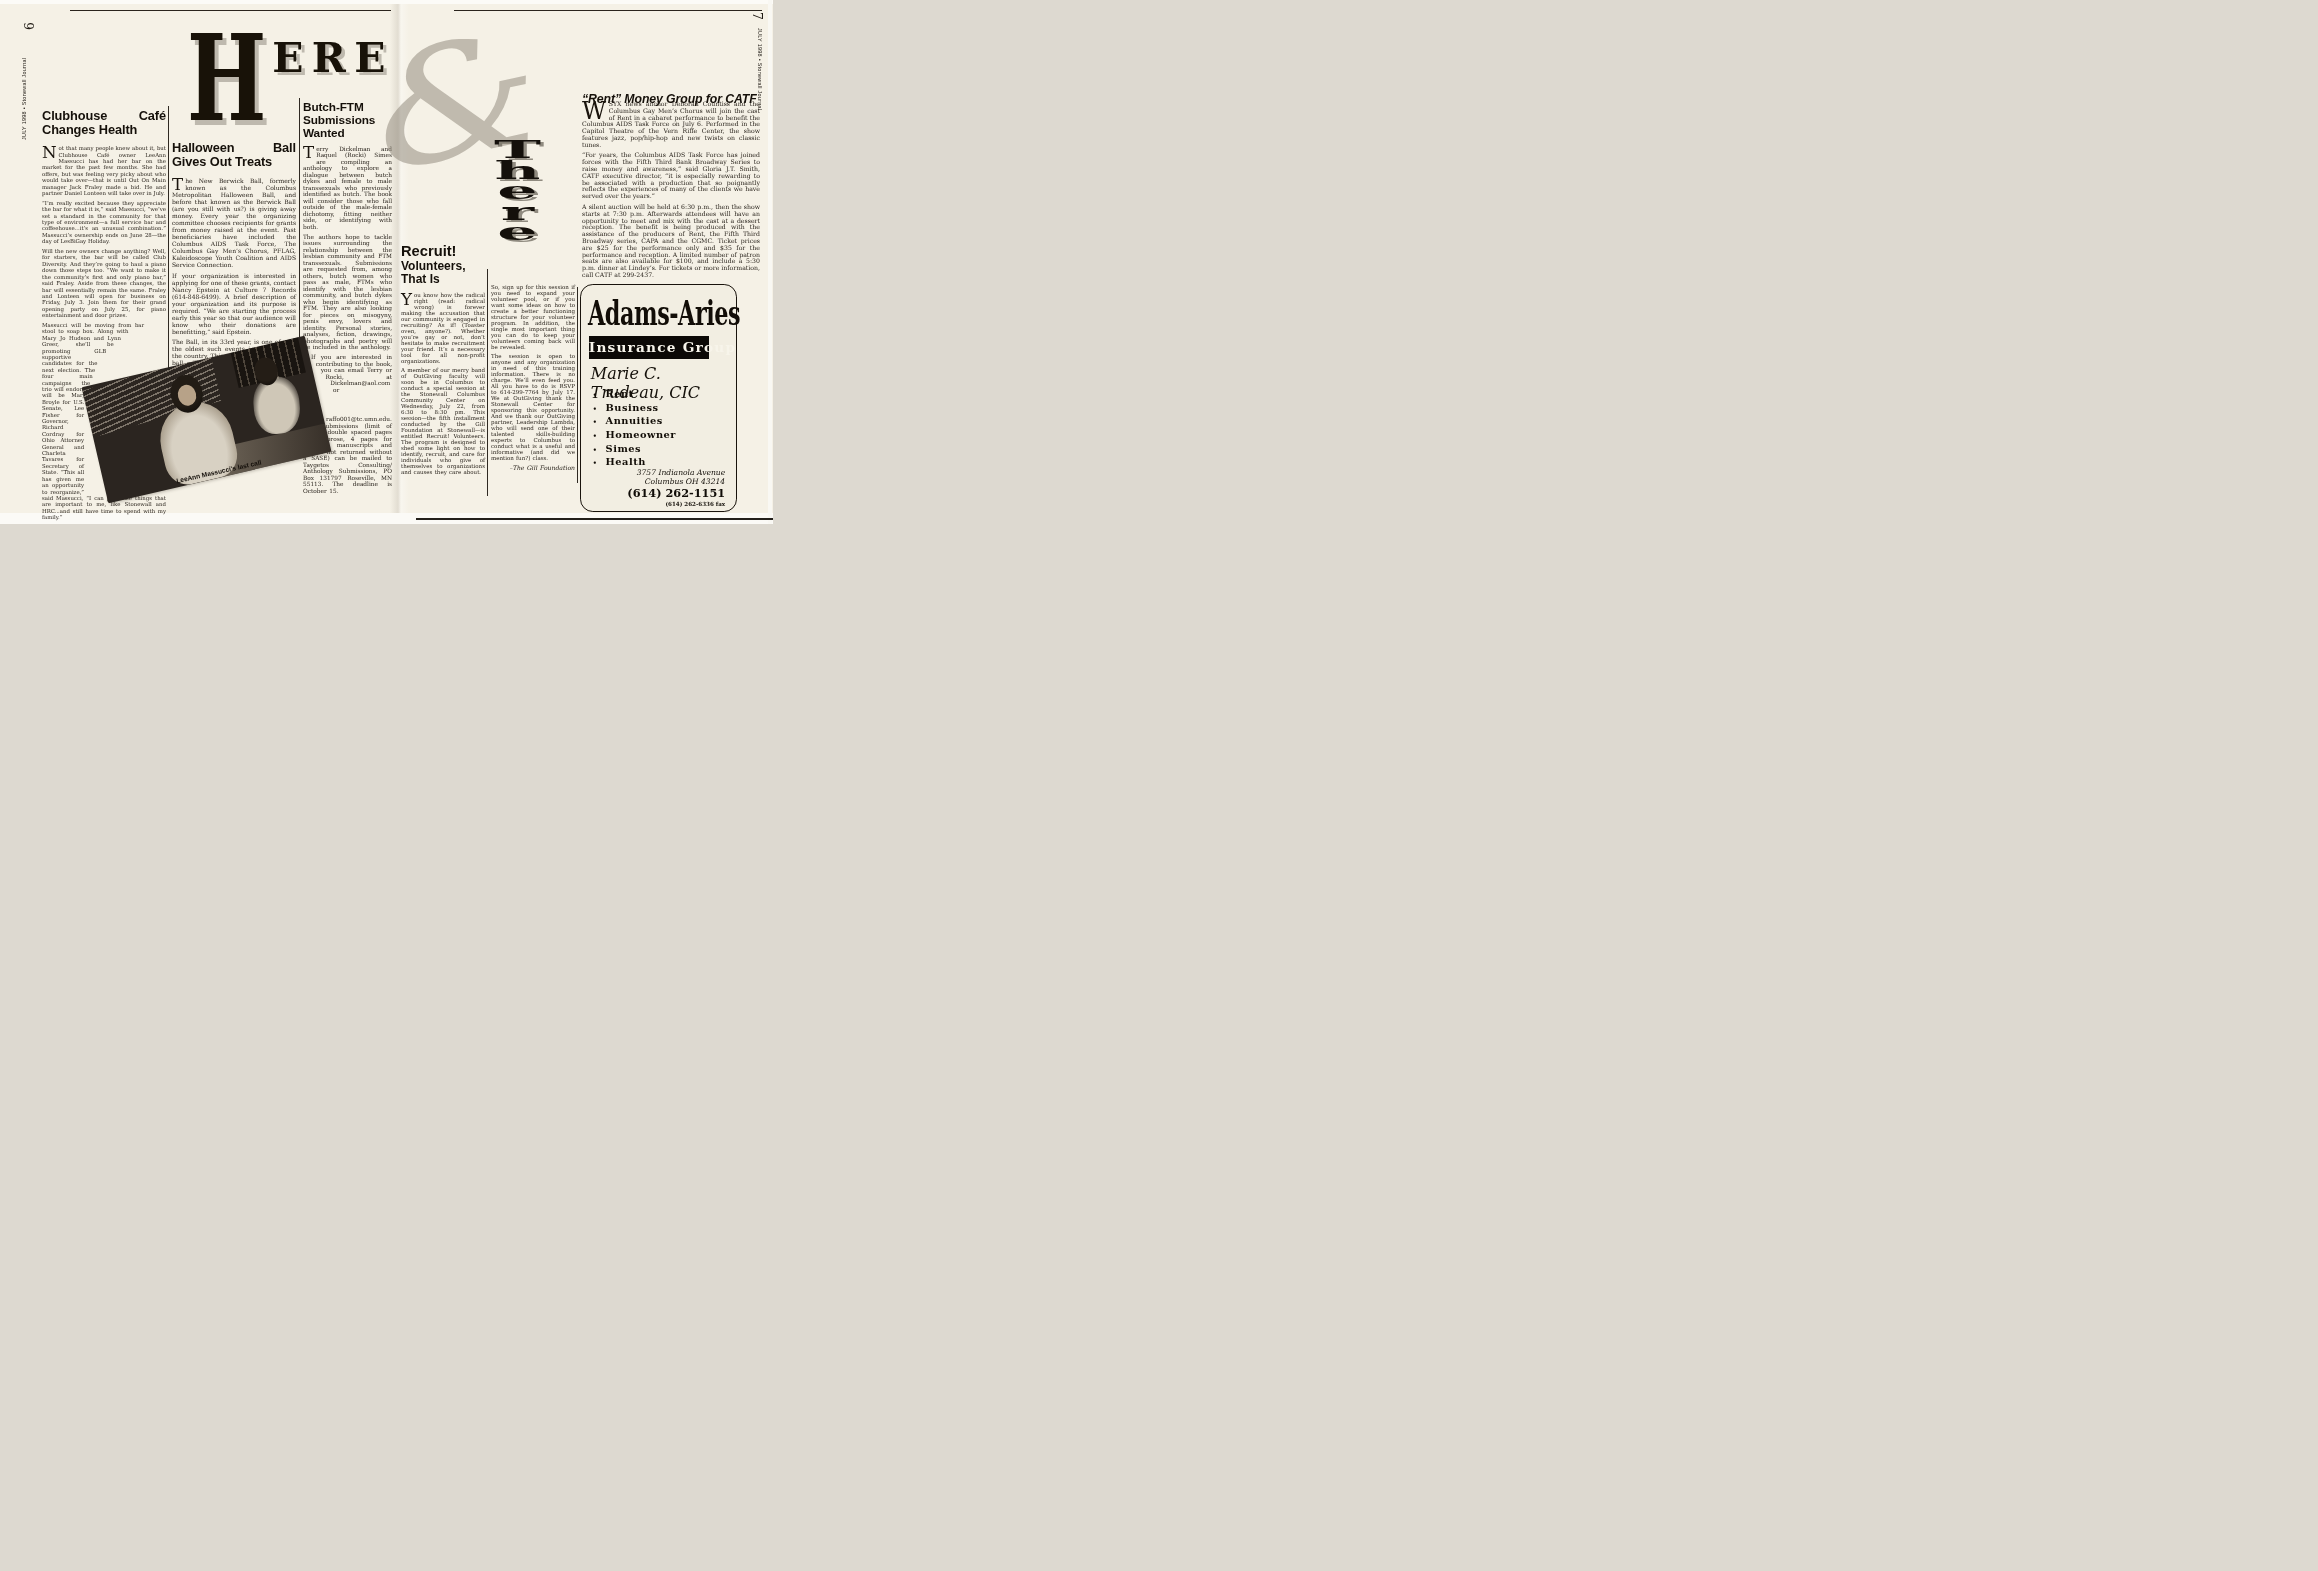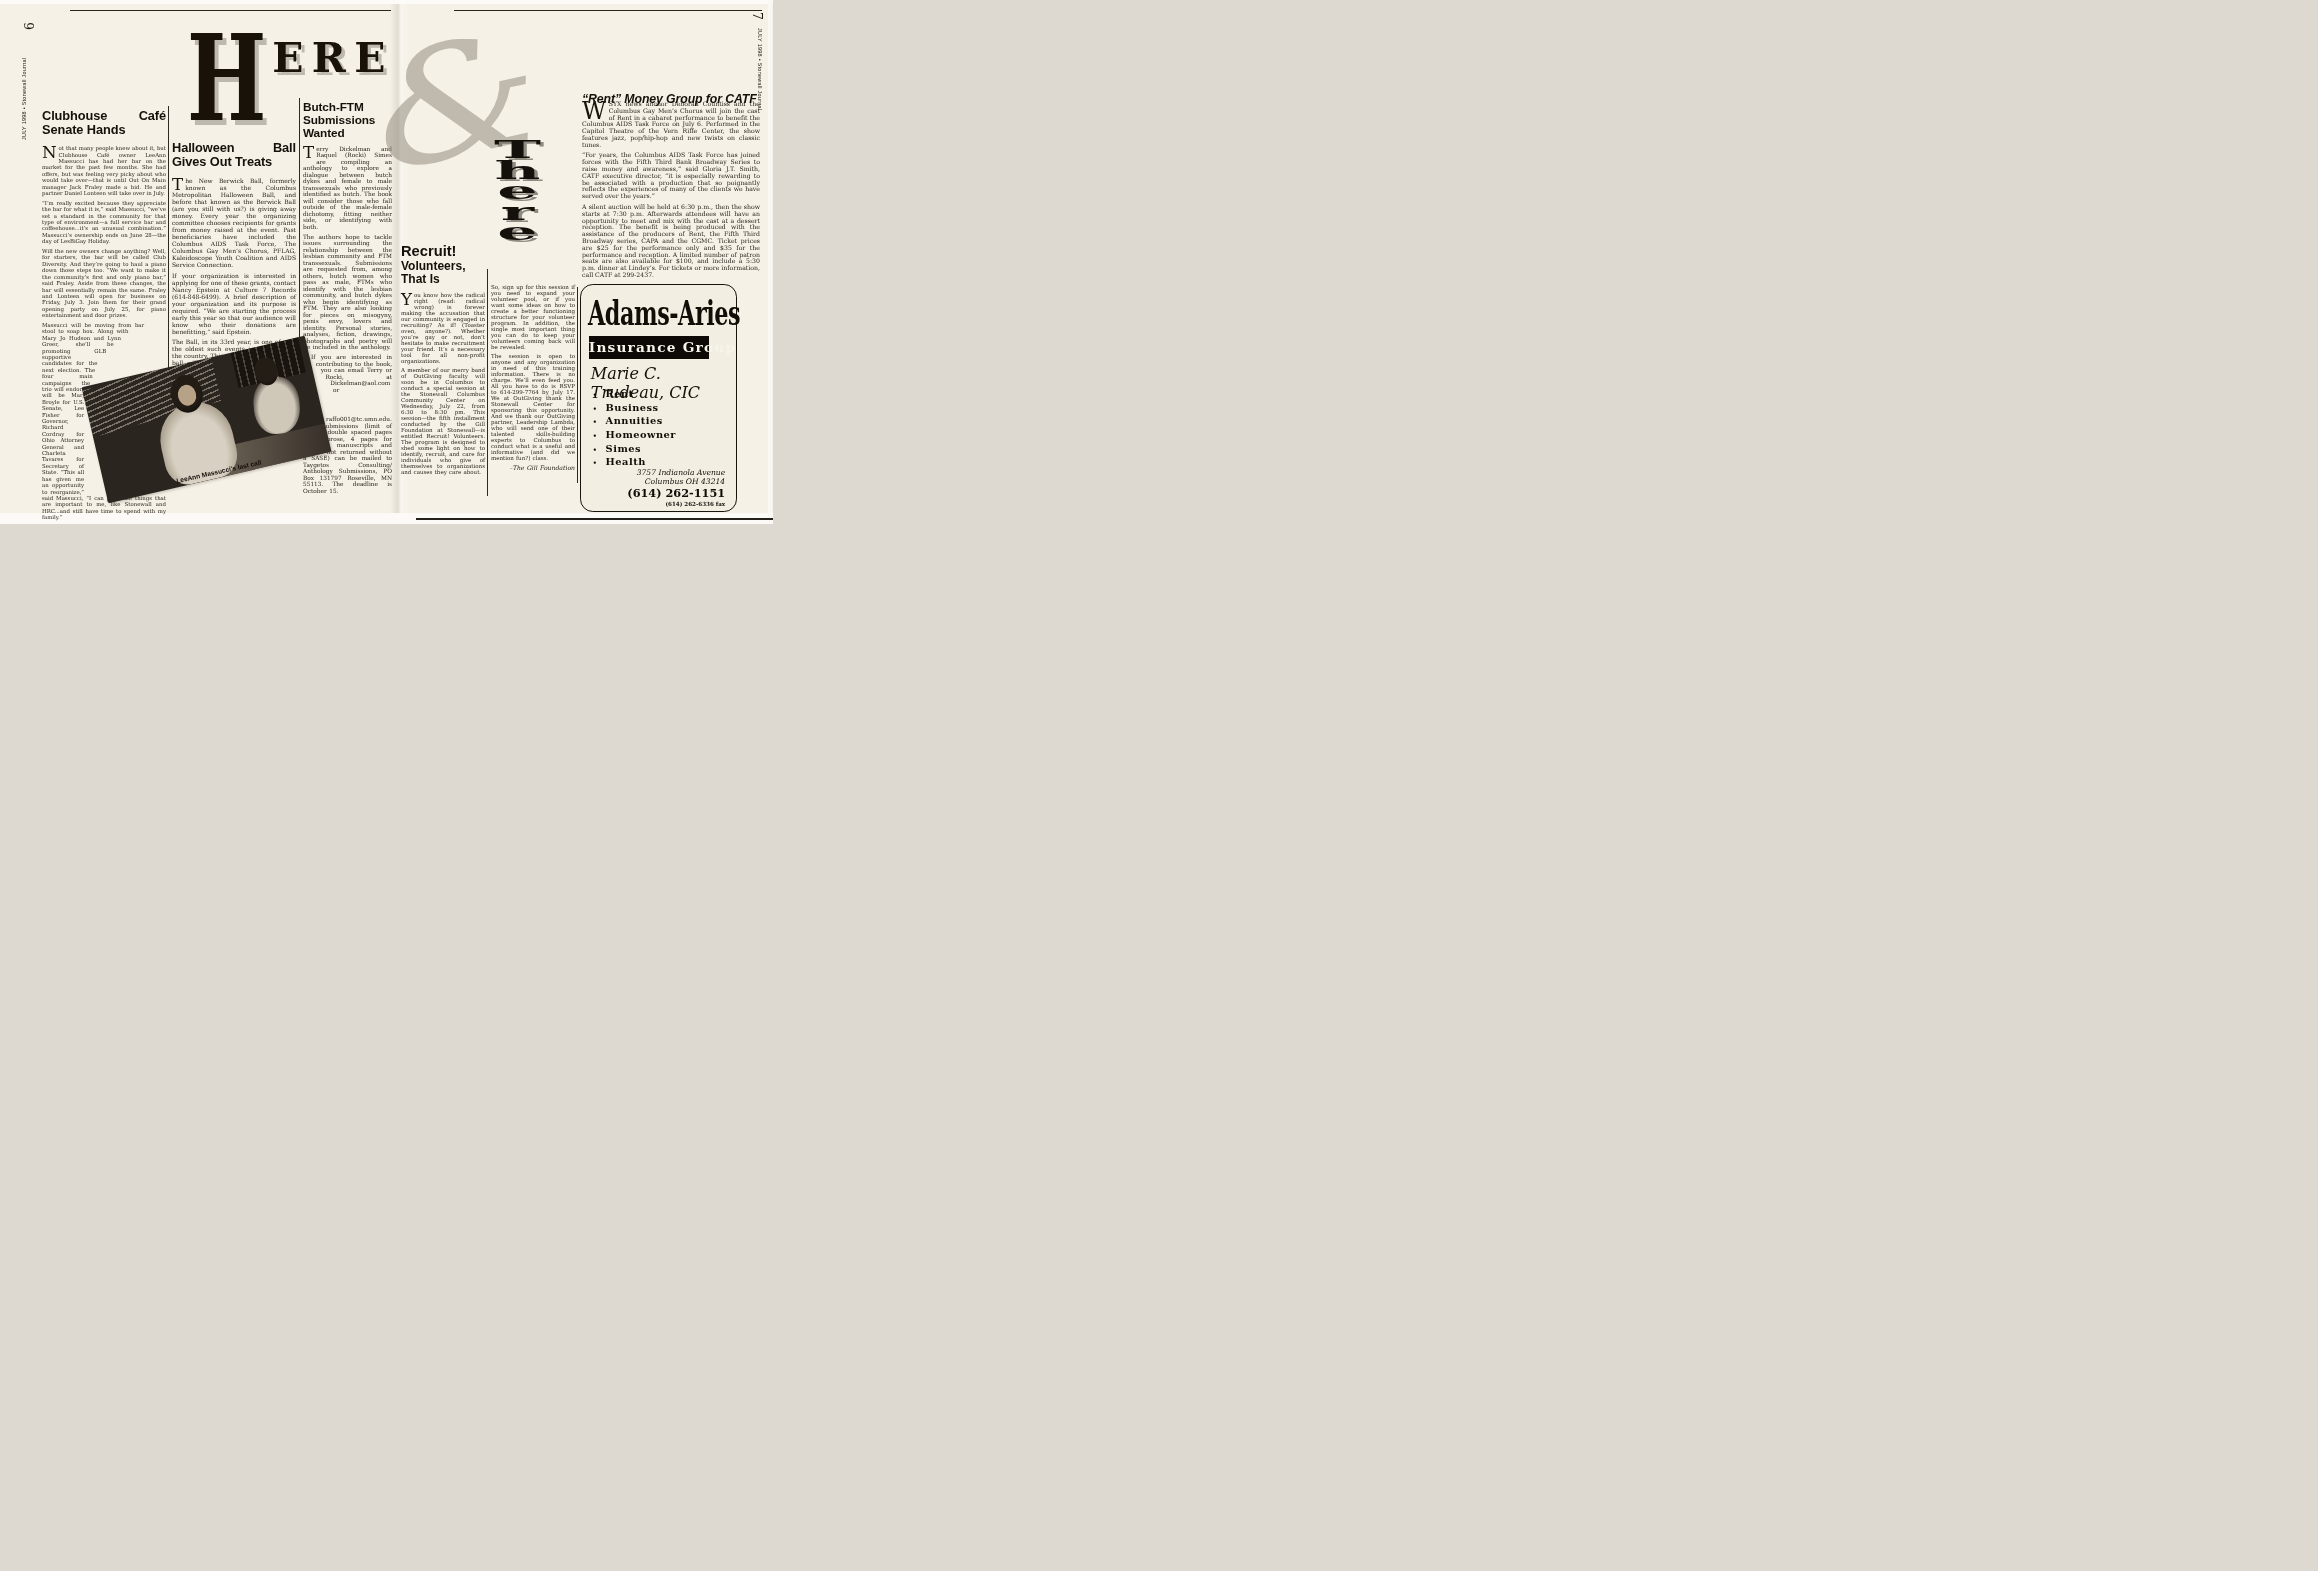--- a/index.html
+++ b/index.html
@@ -124,21 +124,21 @@
 
   <div class="pagenum rot-cw" style="left:764px;top:11.8px;">7</div>
   <div class="edge-label rot-cw" style="left:763px;top:28px;width:105px;">JULY 1998 • Stonewall Journal</div>
 
   <div class="here">
     <span class="here-h">H</span>
     <span class="here-rest">ERE</span>
   </div>
 
   <div class="col" style="left:42px;top:109px;width:124px;font-size:5.4px;line-height:6.4px;">
-    <h2 class="h-sans headline-lg">Clubhouse Café Senate Hands</h2>
+    <h2 class="h-sans headline-lg">Clubhouse Café Changes Health</h2>
     <p class="p"><span class="dropcap">N</span><span>ot that many people knew about it, but Clubhouse Café owner LeeAnn Massucci has had her bar on the market for the past few months. She had offers, but was feeling very picky about who would take over—that is until Out On Main manager Jack Fraley made a bid. He and partner Daniel Lonteen will take over in July.</span></p>
     <p class="p">“I’m really excited because they appreciate the bar for what it is,” said Massucci, “we’ve set a standard in the community for that type of environment—a full service bar and coffeehouse...it’s an unusual combination.” Massucci’s ownership ends on June 28—the day of LesBiGay Holiday.</p>
     <p class="p">Will the new owners change anything? Well, for starters, the bar will be called Club Diversity. And they’re going to haul a piano down those steps too. “We want to make it the community’s first and only piano bar,” said Fraley. Aside from these changes, the bar will essentially remain the same. Fraley and Lonteen will open for business on Friday, July 3. Join them for their grand opening party on July 25, for piano entertainment and door prizes.</p>
     <p class="p"><span class="wrap-c1"></span><span>Massucci will be moving from bar stool to soap box. Along with Mary Jo Hudson and Lynn Greer, she’ll be promoting GLB supportive candidates for the next election. The four main campaigns the trio will endorse will be Mary Broyle for U.S. Senate, Lee Fisher for Governor, Richard Cordray for Ohio Attorney General and Charleta Tavares for Secretary of State. “This all has given me an opportunity to reorganize,” said Massucci, “I can prioritize things that are important to me, like Stonewall and HRC...and still have time to spend with my family.”</span></p>
   </div>
 
   <div class="col" style="left:172px;top:141px;width:124px;font-size:6px;line-height:7px;">
     <h2 class="h-sans headline-lg">Halloween Ball Gives Out Treats</h2>
     <p class="p"><span class="dropcap">T</span><span>he New Berwick Ball, formerly known as the Columbus Metropolitan Halloween Ball, and before that known as the Berwick Ball (are you still with us?) is giving away money. Every year the organizing committee chooses recipients for grants from money raised at the event. Past beneficiaries have included the Columbus AIDS Task Force, The Columbus Gay Men’s Chorus, PFLAG, Kaleidoscope Youth Coalition and AIDS Service Connection.</span></p>
     <p class="p">If your organization is interested in applying for one of these grants, contact Nancy Epstein at Culture 7 Records (614-848-6499). A brief description of your organization and its purpose is required. “We are starting the process early this year so that our audience will know who their donations are benefitting,” said Epstein.</p>

